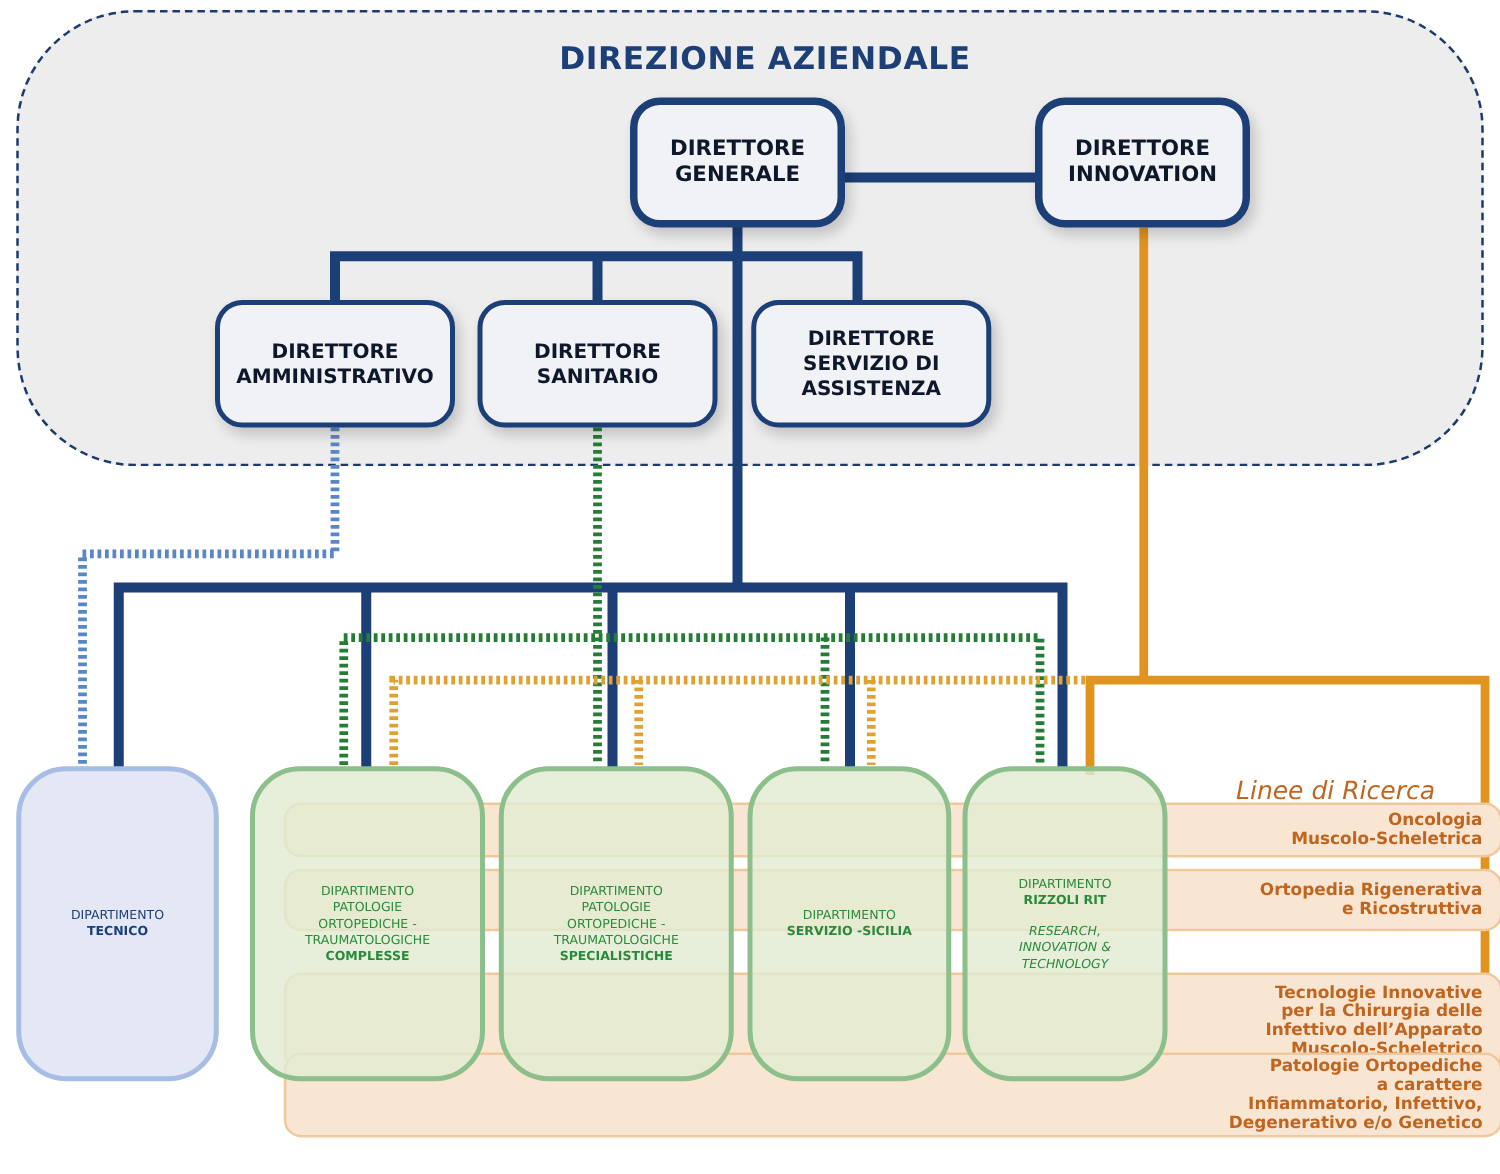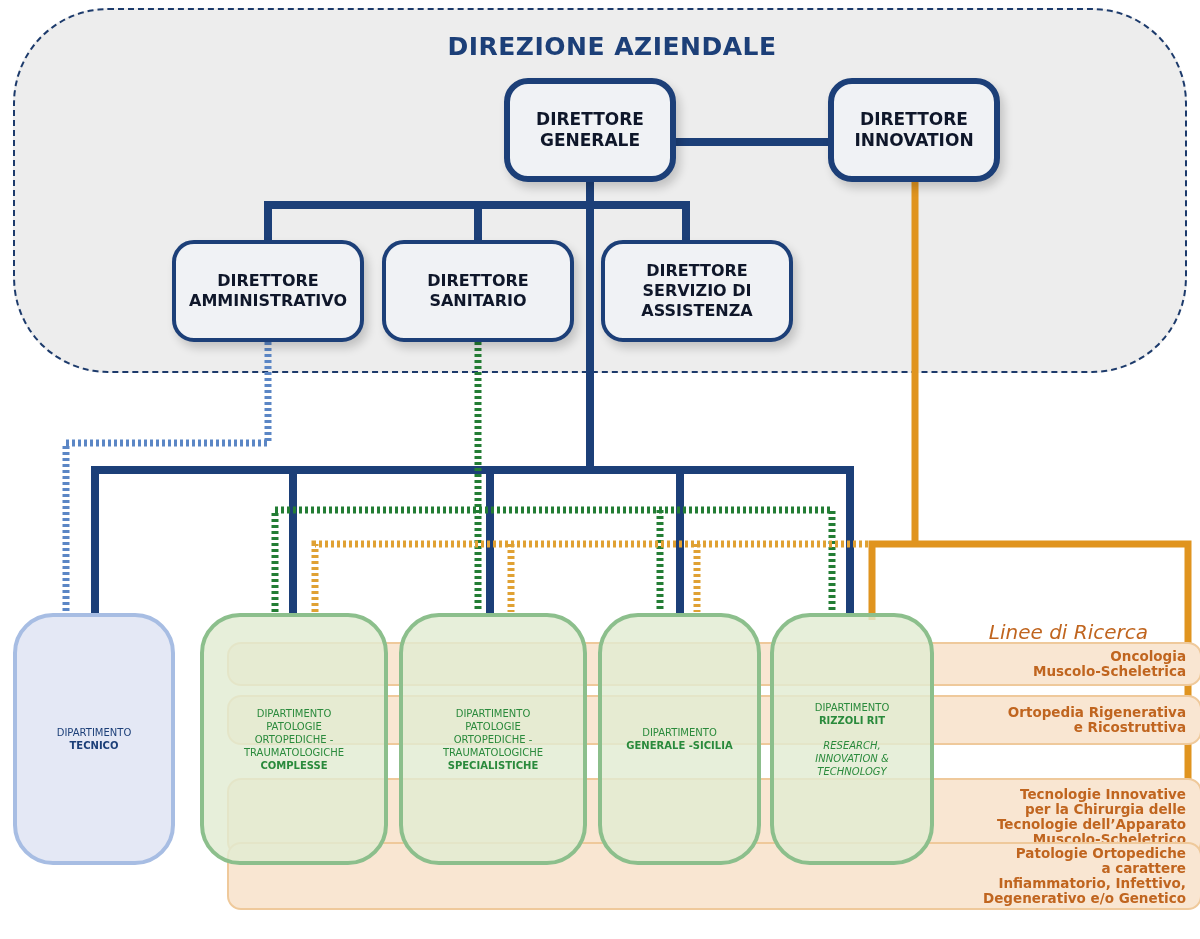--- a/index.html
+++ b/index.html
@@ -117,21 +117,21 @@
 <div class="rl-bar" style="top:695px;height:50px;">
   <div>
       <div>Ortopedia Rigenerativa</div>
       <div>e Ricostruttiva</div>
     </div>
 </div>
 <div class="rl-bar" style="top:778px;height:78px;">
   <div>
       <div>Tecnologie Innovative</div>
       <div>per la Chirurgia delle</div>
-      <div>Tecnologie dell’Apparato</div>
+      <div>Infettivo dell’Apparato</div>
       <div>Muscolo-Scheletrico</div>
     </div>
 </div>
 <div class="rl-bar" style="top:842px;height:68px;">
   <div>
       <div>Patologie Ortopediche</div>
       <div>a carattere</div>
       <div>Infiammatorio, Infettivo,</div>
       <div>Degenerativo e/o Genetico</div>
     </div>
@@ -150,21 +150,21 @@
 </div>
 <div class="dept" style="left:399px;width:188px;">
   <div>DIPARTIMENTO</div>
   <div>PATOLOGIE</div>
   <div>ORTOPEDICHE -</div>
   <div>TRAUMATOLOGICHE</div>
   <b>SPECIALISTICHE</b>
 </div>
 <div class="dept" style="left:598px;width:163px;">
   <div>DIPARTIMENTO</div>
-  <b>GENERALE -SICILIA</b>
+  <b>SERVIZIO -SICILIA</b>
 </div>
 <div class="dept" style="left:770px;width:164px;">
   <div>DIPARTIMENTO</div>
   <b>RIZZOLI RIT</b>
   <div style="height:12px"></div>
   <i>RESEARCH,</i>
   <i>INNOVATION &amp;</i>
   <i>TECHNOLOGY</i>
 </div>
 

